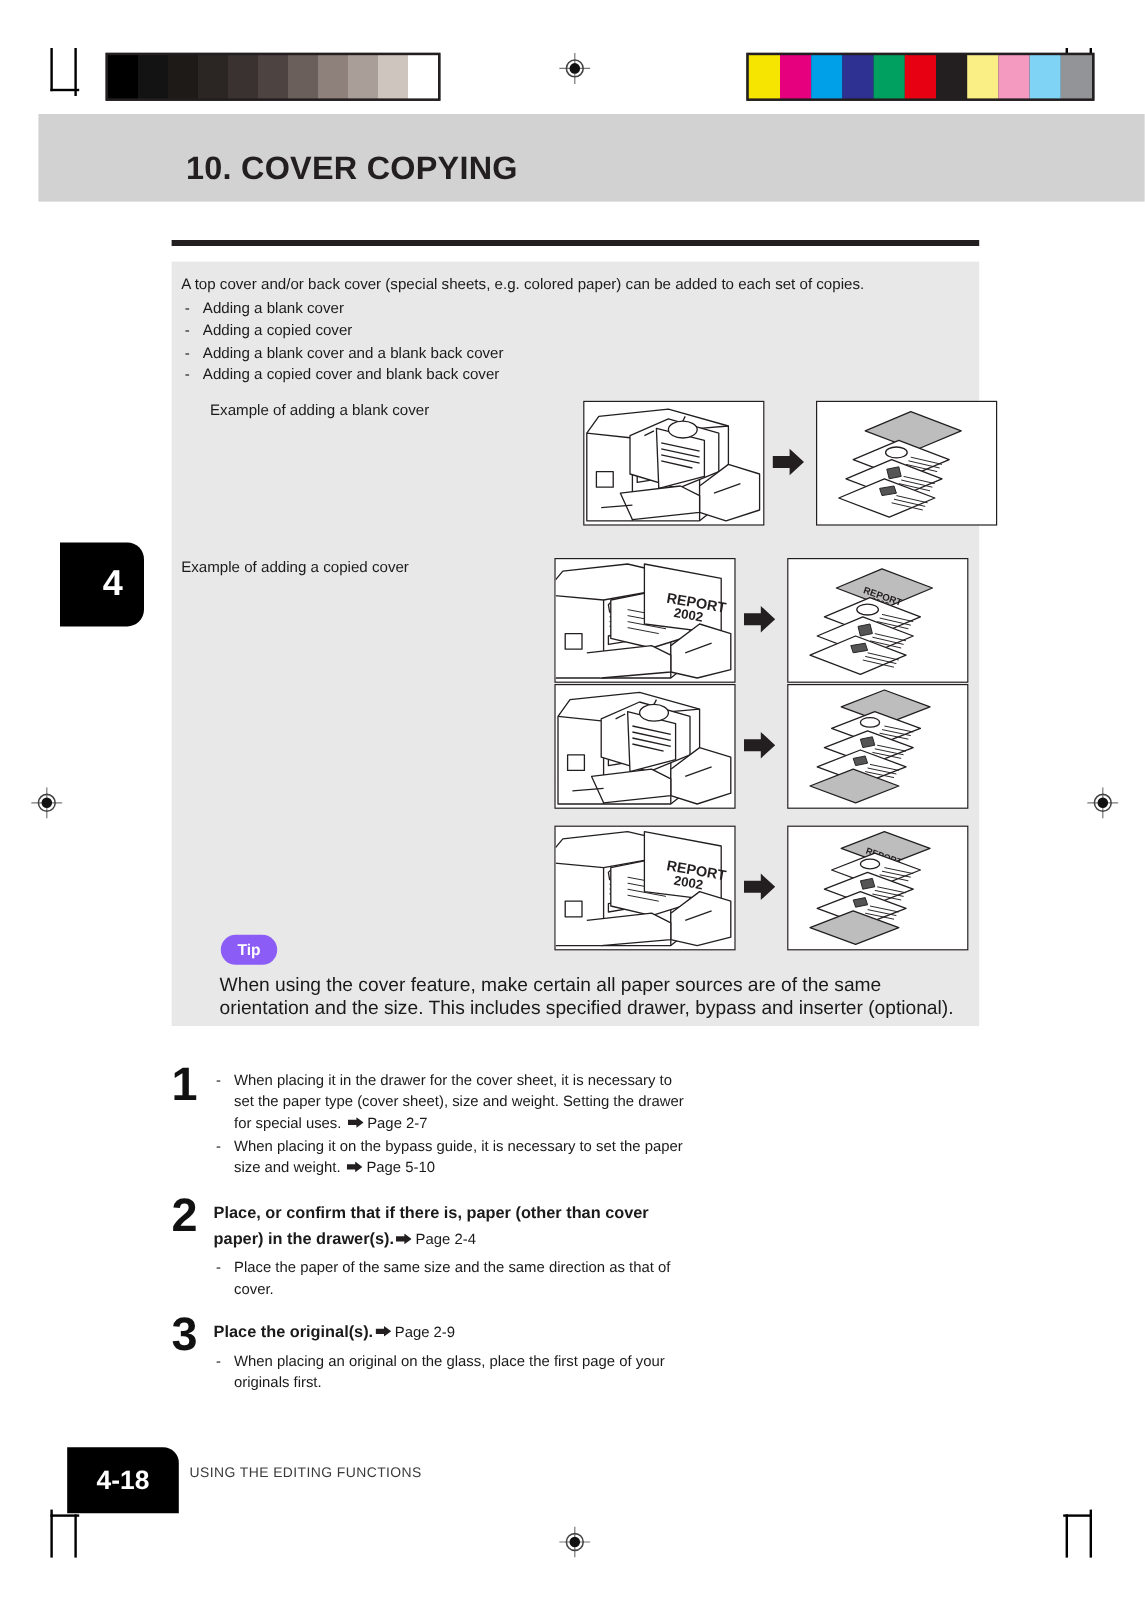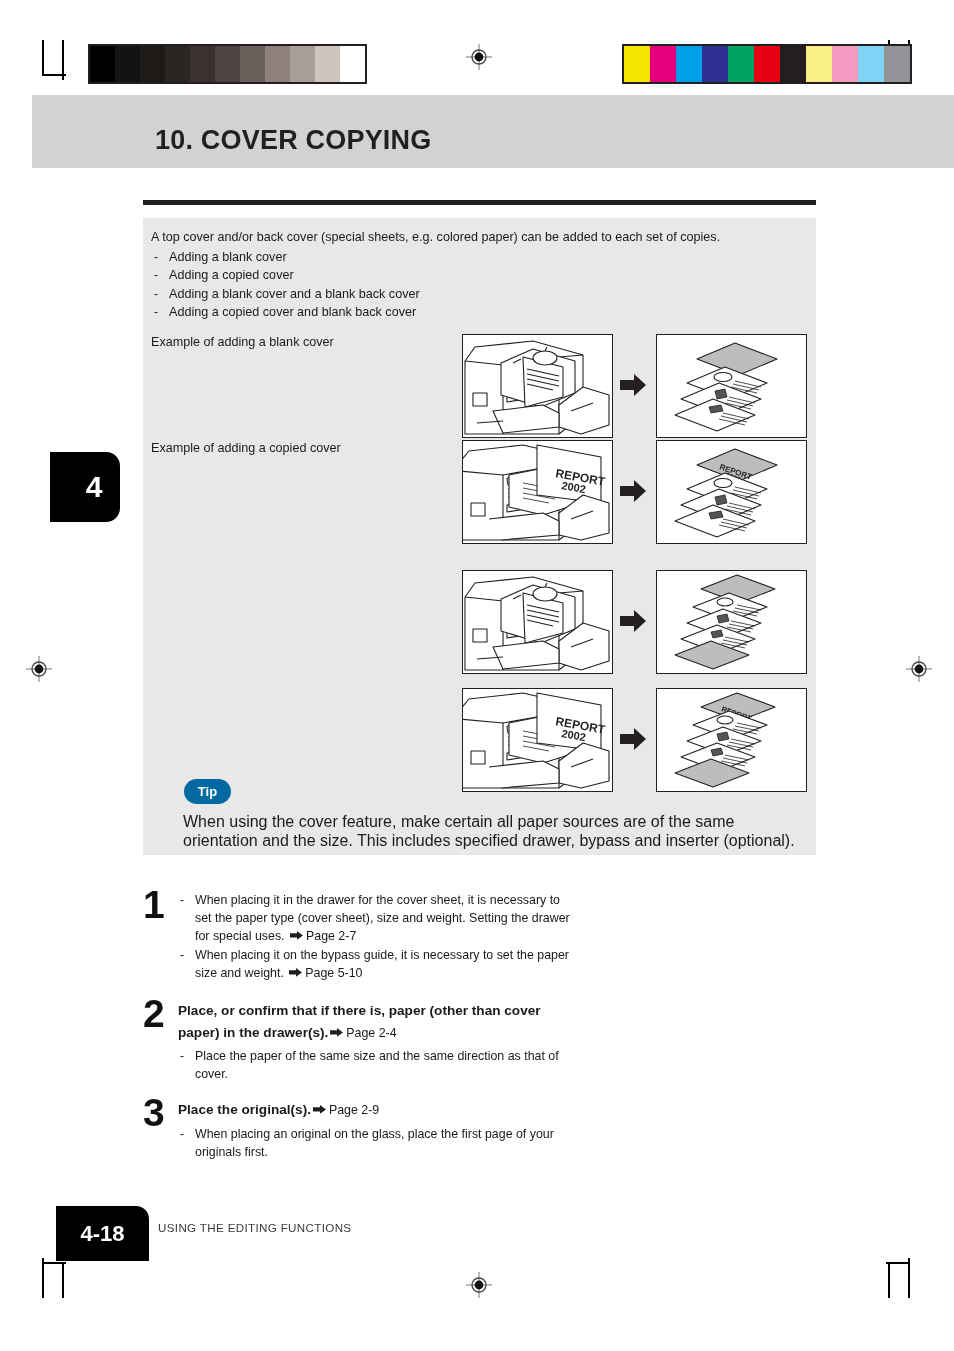--- a/index.html
+++ b/index.html
@@ -41,21 +41,21 @@
   .exrow{position:absolute;left:0;width:673px;height:104px;}
   .exrow .label{position:absolute;font-size:12.6px;line-height:17px;width:310px;}
   .exrow .before{position:absolute;left:319px;top:0;width:151px;height:104px;
        border:1.5px solid #231f20;background:#fff;box-sizing:border-box;overflow:hidden;}
   .exrow .after{position:absolute;left:513px;top:0;width:151px;height:104px;
        border:1.5px solid #231f20;background:#fff;box-sizing:border-box;overflow:hidden;}
   .exrow .arrow{position:absolute;left:476px;top:38px;width:28px;height:26px;}
 
   
   .tip-badge{position:absolute;left:41px;top:561px;width:47px;height:25px;border-radius:13px;
-       background:#0369a1;color:#fff;font-size:13px;font-weight:bold;display:flex;
+       background:#8b5cf6;color:#fff;font-size:13px;font-weight:bold;display:flex;
        align-items:center;justify-content:center;}
   .tip-text{position:absolute;left:40px;top:595px;width:630px;font-size:16px;line-height:18.5px;}
 
   
   .steps{position:absolute;left:143px;top:888px;width:680px;}
   .step{position:relative;margin-bottom:9px;}
   .num{position:absolute;left:0;top:-6px;width:30px;font-size:39px;font-weight:bold;
        line-height:39px;color:#111;text-align:left;}
   .step-body{margin-left:35px;}
   .step-head{font-size:13.6px;font-weight:bold;line-height:21.5px;width:395px;}
@@ -168,21 +168,21 @@
   <div class="intro">
     <p class="lead">A top cover and/or back cover (special sheets, e.g. colored paper) can be added to each set of copies.</p>
     <ul>
       <li><span class="dash">-</span><span>Adding a blank cover</span></li>
       <li><span class="dash">-</span><span>Adding a copied cover</span></li>
       <li><span class="dash">-</span><span>Adding a blank cover and a blank back cover</span></li>
       <li><span class="dash">-</span><span>Adding a copied cover and blank back cover</span></li>
     </ul>
   </div>
 
-  <div class="exrow" style="top:116px;">
+  <div class="exrow" style="top:116px;margin-left:24px;">
     <div class="label" style="left:8px;top:0px;">Example of adding a blank cover</div>
     <div class="before">
       <svg width="148" height="101" viewBox="0 0 148 101">
         <g fill="#fff" stroke="#231f20" stroke-width="1.1" stroke-linejoin="round">
           <path d="M2 26 L2 99 L96 99 L120 80 L120 20 L70 6 L12 12 Z" fill="#fff"></path>
           <path d="M2 26 L40 30 L40 99" fill="none"></path>
           <path d="M40 30 L96 22 L120 20" fill="none"></path>
           <path d="M96 22 L96 99" fill="none"></path>
           <rect x="10" y="58" width="14" height="13" fill="#fff"></rect>
           <path d="M44 34 L48 30 L56 31 L58 36 L52 41 L45 40 Z" fill="#fff"></path>
@@ -234,21 +234,21 @@
             <path d="M52 72 L64 70 L66 76 L54 78 Z" fill="#555"></path>
             <path d="M66 78 L92 84"></path>
               <path d="M64 81 L90 87"></path>
               <path d="M62 84 L88 90"></path>
           </g>
         </g>
       </svg>
     </div>
   </div>
 
-  <div class="exrow" style="top:222px;padding-left:46px;">
+  <div class="exrow" style="top:247px;padding-left:46px;">
     <div class="label" style="left:8px;top:0px;">Example of adding a copied cover</div>
     <div class="before">
       <svg width="148" height="101" viewBox="0 0 148 101">
         <g fill="#fff" stroke="#231f20" stroke-width="1.1" stroke-linejoin="round">
           <path d="M-4 22 L-4 99 L96 99 L120 80 L120 18 L60 4 L6 10 Z" fill="#fff"></path>
           <path d="M-4 30 L40 34 L40 99" fill="none"></path>
           <path d="M40 34 L96 24 L120 22" fill="none"></path>
           <path d="M96 24 L96 99" fill="none"></path>
           <rect x="8" y="62" width="14" height="13" fill="#fff"></rect>
           <path d="M44 38 L48 34 L56 35 L58 40 L52 45 L45 44 Z" fill="#fff"></path>

